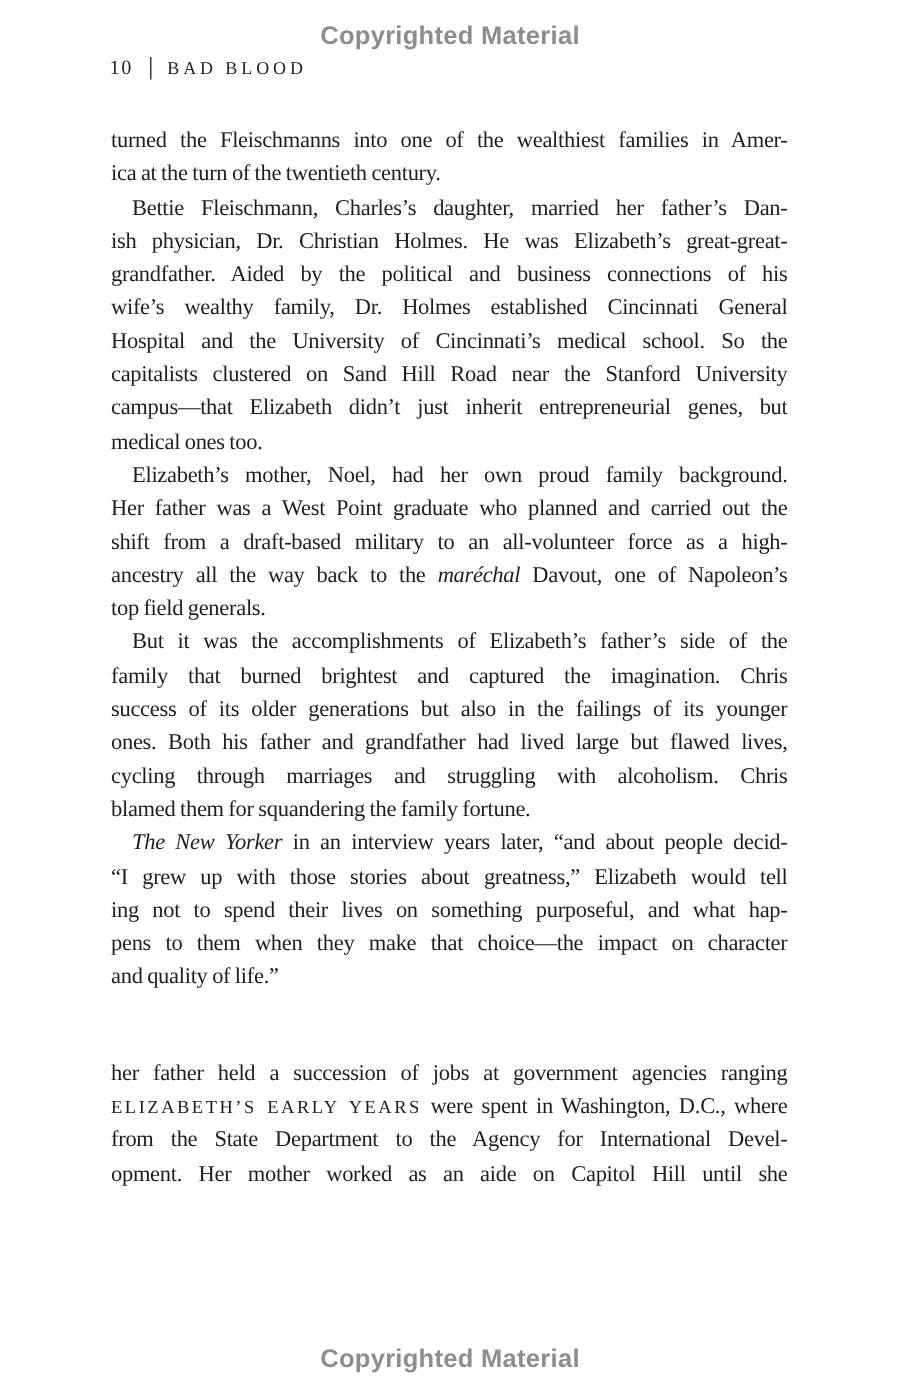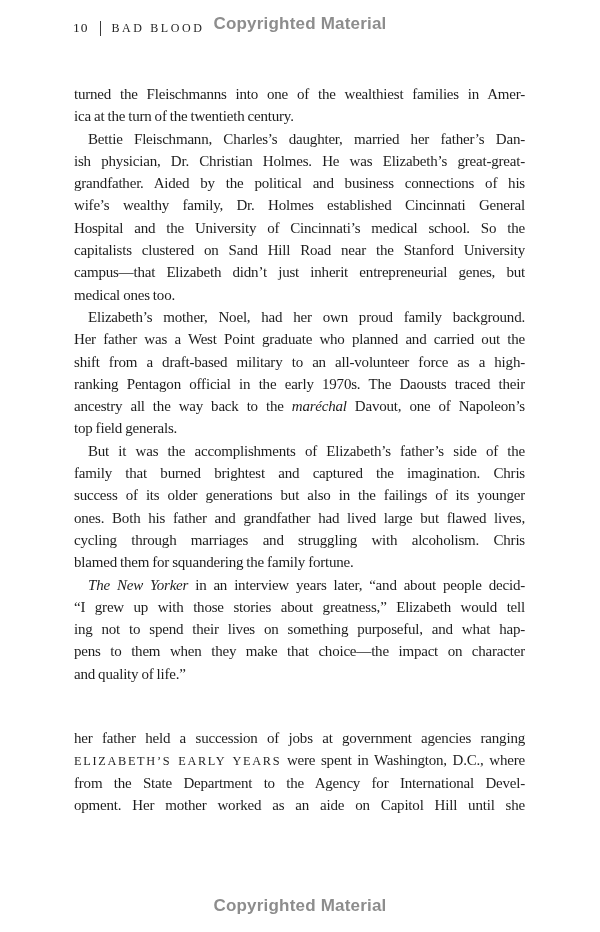--- a/index.html
+++ b/index.html
@@ -18,21 +18,21 @@
     font-family: "Liberation Sans", "DejaVu Sans", sans-serif;
     font-weight: 700;
     font-size: 17px;
     letter-spacing: 0.2px;
   }
   .copyright-top { top: 14px; }
   .copyright-bottom { top: 896px; }
 
   .page-header {
     position: absolute;
-    top: 20px; left: 73px;
+    top: 37px; left: 73px;
     color: #242424;
     font-size: 13.5px;
     display: flex;
     align-items: baseline;
   }
   .page-number { letter-spacing: 1px; }
   .header-separator {
     display: inline-block;
     width: 1px; height: 15px;
     background: #3a3a3a;
@@ -90,21 +90,20 @@
       <div class="line">wife’s wealthy family, Dr. Holmes established Cincinnati General</div>
       <div class="line">Hospital and the University of Cincinnati’s medical school. So the</div>
       <div class="line">capitalists clustered on Sand Hill Road near the Stanford University</div>
       <div class="line">campus—that Elizabeth didn’t just inherit entrepreneurial genes, but</div>
       <div class="line para-end">medical ones too.</div>
     </div>
     <div class="para indent">
       <div class="line">Elizabeth’s mother, Noel, had her own proud family background.</div>
       <div class="line">Her father was a West Point graduate who planned and carried out the</div>
       <div class="line">shift from a draft-based military to an all-volunteer force as a high-</div>
-      <div class="line">ranking Pentagon official in the early 1970s. The Daousts traced their</div>
       <div class="line">ancestry all the way back to the <i>maréchal</i> Davout, one of Napoleon’s</div>
       <div class="line para-end">top field generals.</div>
     </div>
     <div class="para indent">
       <div class="line">But it was the accomplishments of Elizabeth’s father’s side of the</div>
       <div class="line">family that burned brightest and captured the imagination. Chris</div>
       <div class="line">success of its older generations but also in the failings of its younger</div>
       <div class="line">ones. Both his father and grandfather had lived large but flawed lives,</div>
       <div class="line">cycling through marriages and struggling with alcoholism. Chris</div>
       <div class="line para-end">blamed them for squandering the family fortune.</div>

